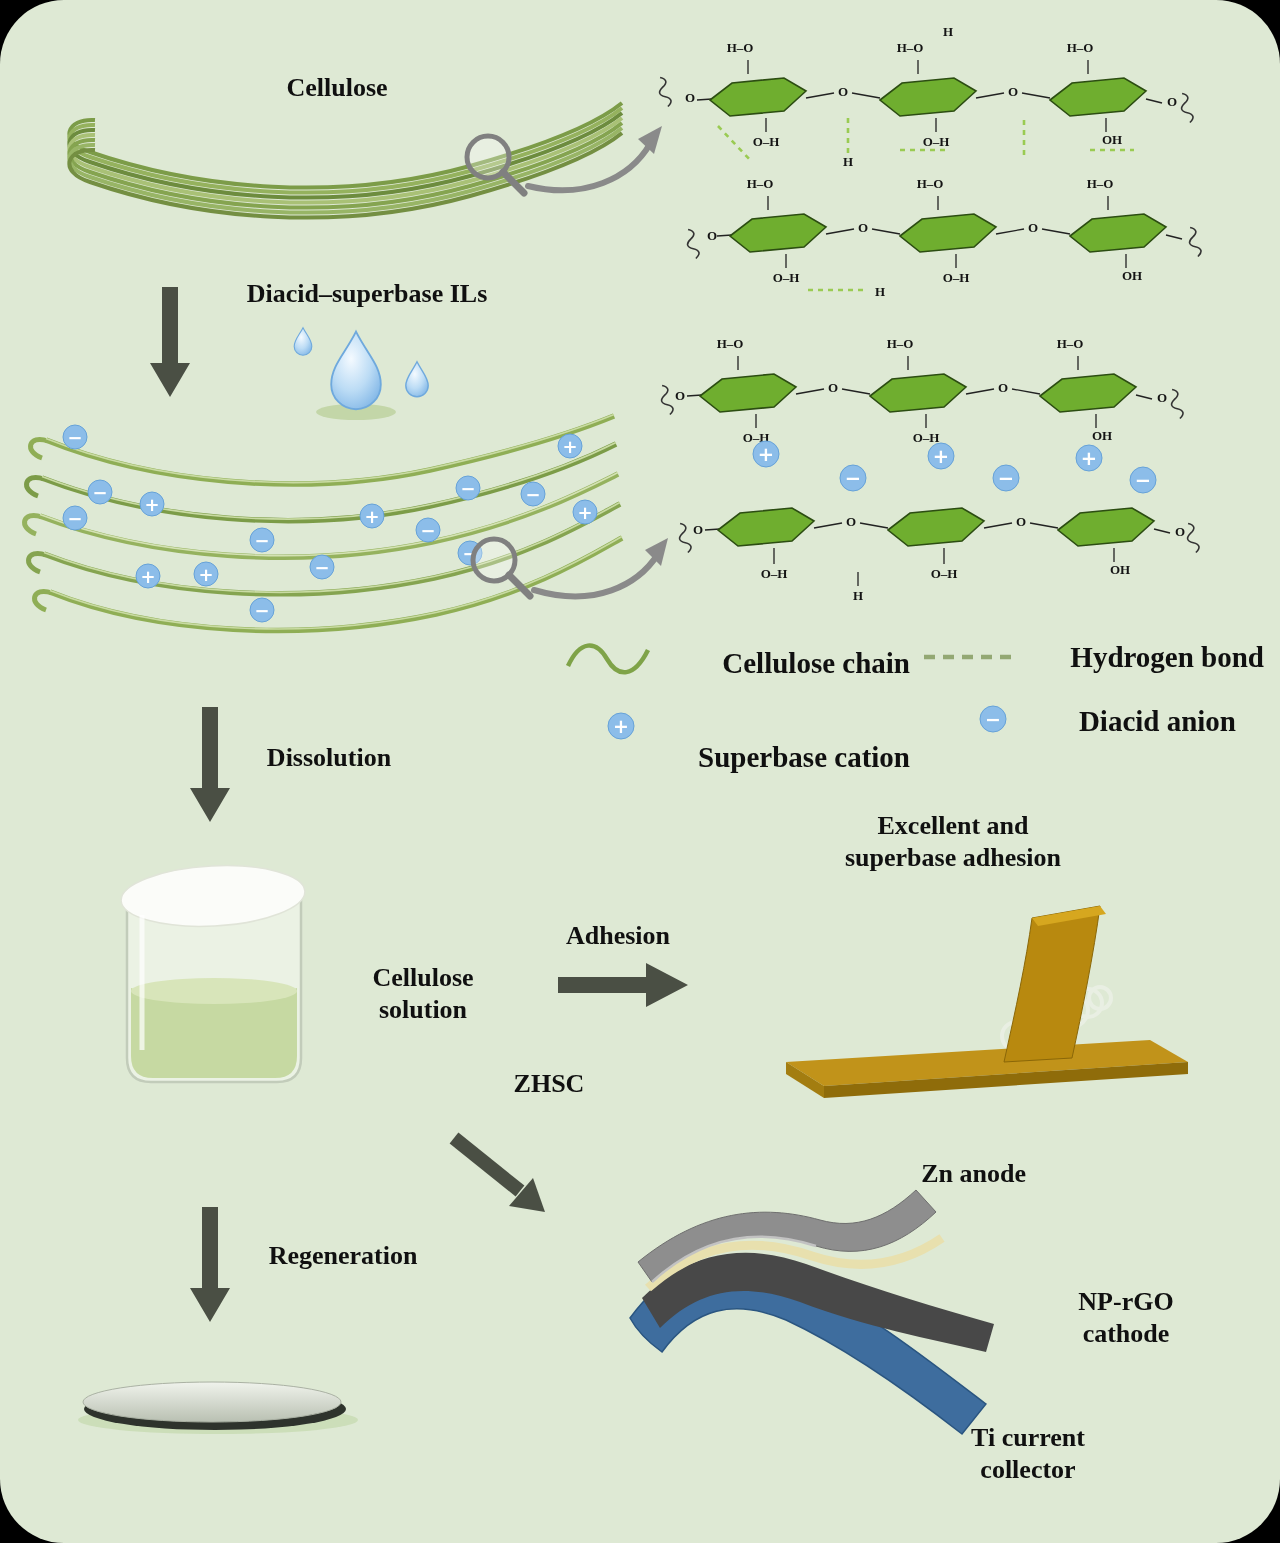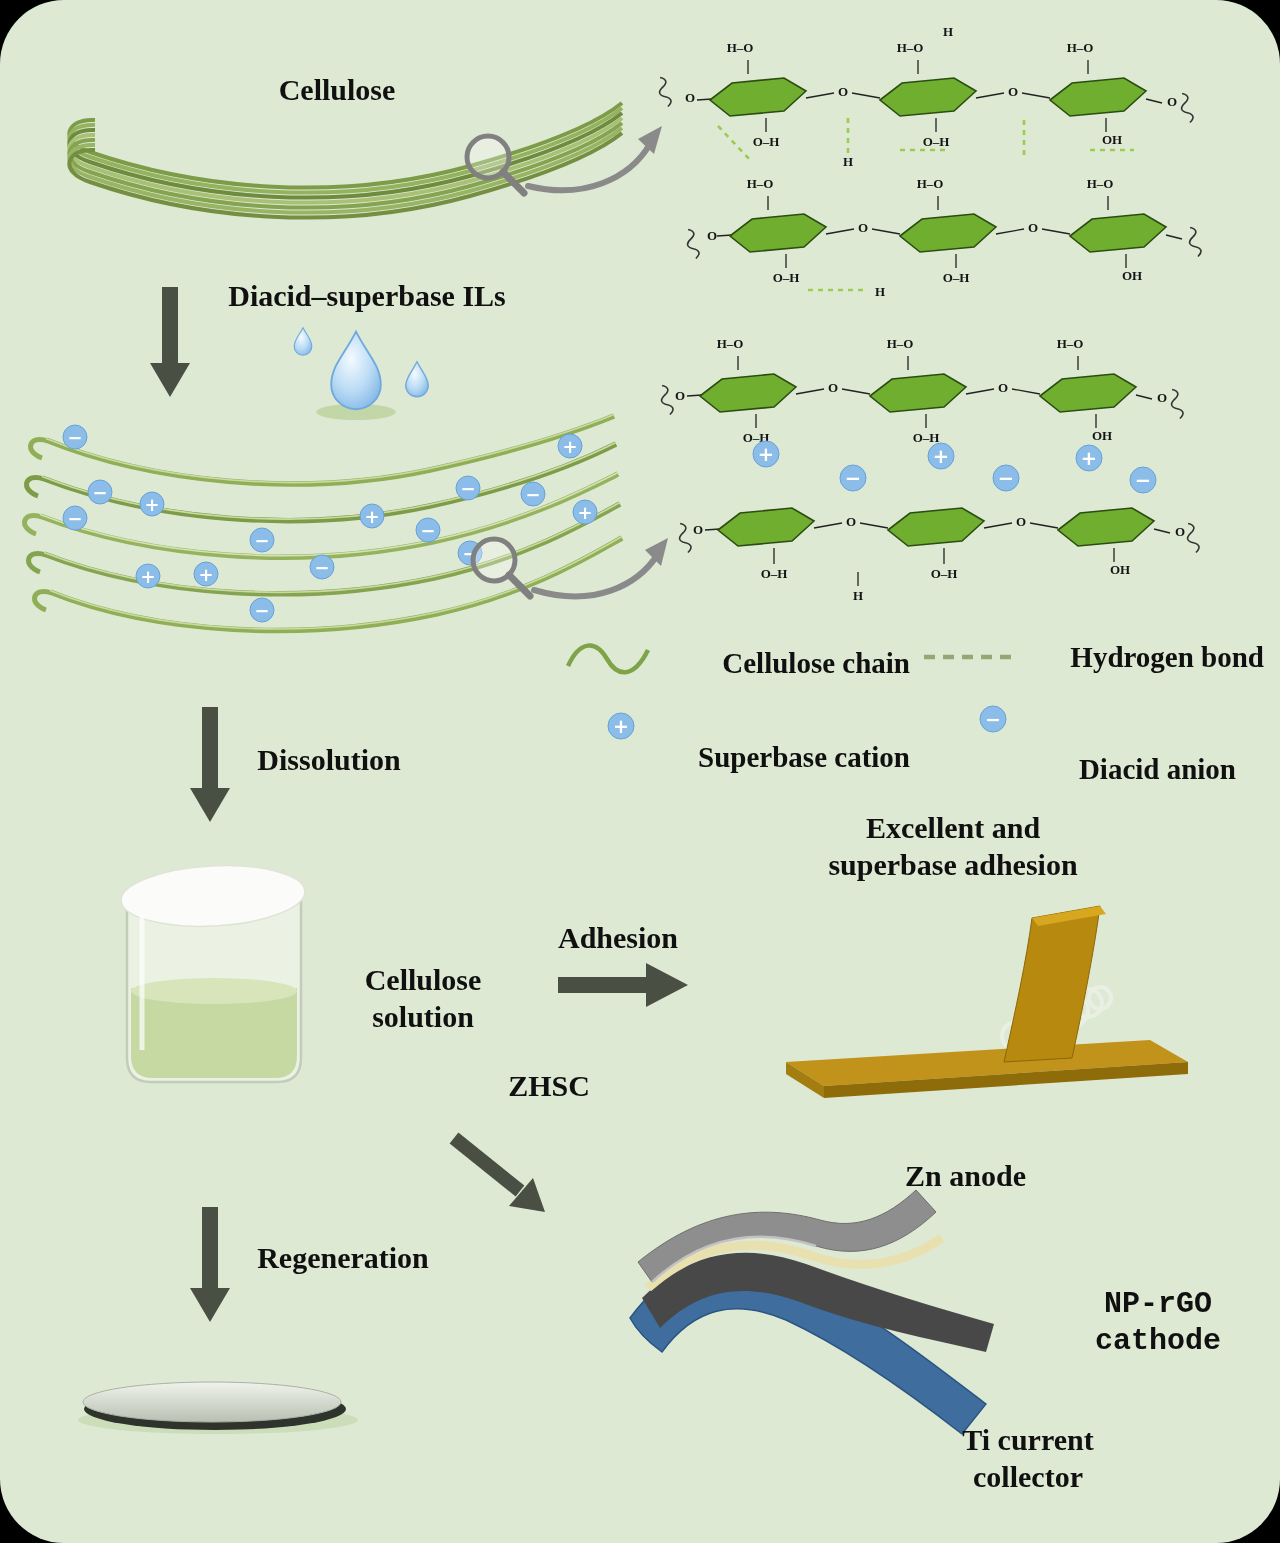--- a/index.html
+++ b/index.html
@@ -1,18 +1,18 @@
 <!DOCTYPE html>
 <html><head>
 <meta charset="utf-8">
 <style>
   html,body{margin:0;padding:0;background:#000;}
   .canvas{position:relative;width:1280px;height:1543px;background:#dee9d4;border-radius:64px;overflow:hidden;font-family:"Liberation Serif",serif;}
   svg#art{position:absolute;left:0;top:0;width:1280px;height:1543px;}
-  .lbl{position:absolute;font-weight:bold;color:#101010;font-size:30px;line-height:1.22;text-align:center;white-space:pre-line;}
+  .lbl{position:absolute;font-weight:bold;color:#101010;font-size:26px;line-height:1.22;text-align:center;white-space:pre-line;}
   .lbl.left{text-align:right;}
   .lbl.legend{font-size:29px;}
 </style>
 </head>
 <body>
 
 <div class="canvas">
 
 <svg id="art" viewBox="0 0 1280 1543">
   <defs>
@@ -319,24 +319,24 @@
 <div class="lbl" style="left:252px;top:72px;width:170px;">Cellulose</div>
 <div class="lbl" style="left:212px;top:278px;width:310px;">Diacid–superbase ILs</div>
 <div class="lbl" style="left:244px;top:742px;width:170px;">Dissolution</div>
 <div class="lbl" style="left:338px;top:962px;width:170px;">Cellulose
 solution</div>
 <div class="lbl" style="left:548px;top:920px;width:140px;">Adhesion</div>
 <div class="lbl" style="left:788px;top:810px;width:330px;">Excellent and
 superbase adhesion</div>
 <div class="lbl" style="left:494px;top:1068px;width:110px;text-align:center;">ZHSC</div>
 <div class="lbl" style="left:856px;top:1158px;width:170px;text-align:right;">Zn anode</div>
-<div class="lbl" style="left:1068px;top:1286px;width:180px;font-family:Liberation Mono, monospace;">NP-rGO
+<div class="lbl" style="left:1036px;top:1286px;width:180px;">NP-rGO
 cathode</div>
 <div class="lbl" style="left:928px;top:1422px;width:200px;">Ti current
 collector</div>
 <div class="lbl" style="left:238px;top:1240px;width:210px;">Regeneration</div>
 
 <div class="lbl legend left" style="left:680px;top:646px;width:230px;">Cellulose chain</div>
 <div class="lbl legend left" style="left:1034px;top:640px;width:230px;">Hydrogen bond</div>
 <div class="lbl legend left" style="left:660px;top:740px;width:250px;">Superbase cation</div>
-<div class="lbl legend left" style="left:1026px;top:704px;width:210px;margin-top:48px;">Diacid anion</div>
+<div class="lbl legend left" style="left:1026px;top:704px;width:210px;">Diacid anion</div>
 
 </div>
 
 </body></html>

